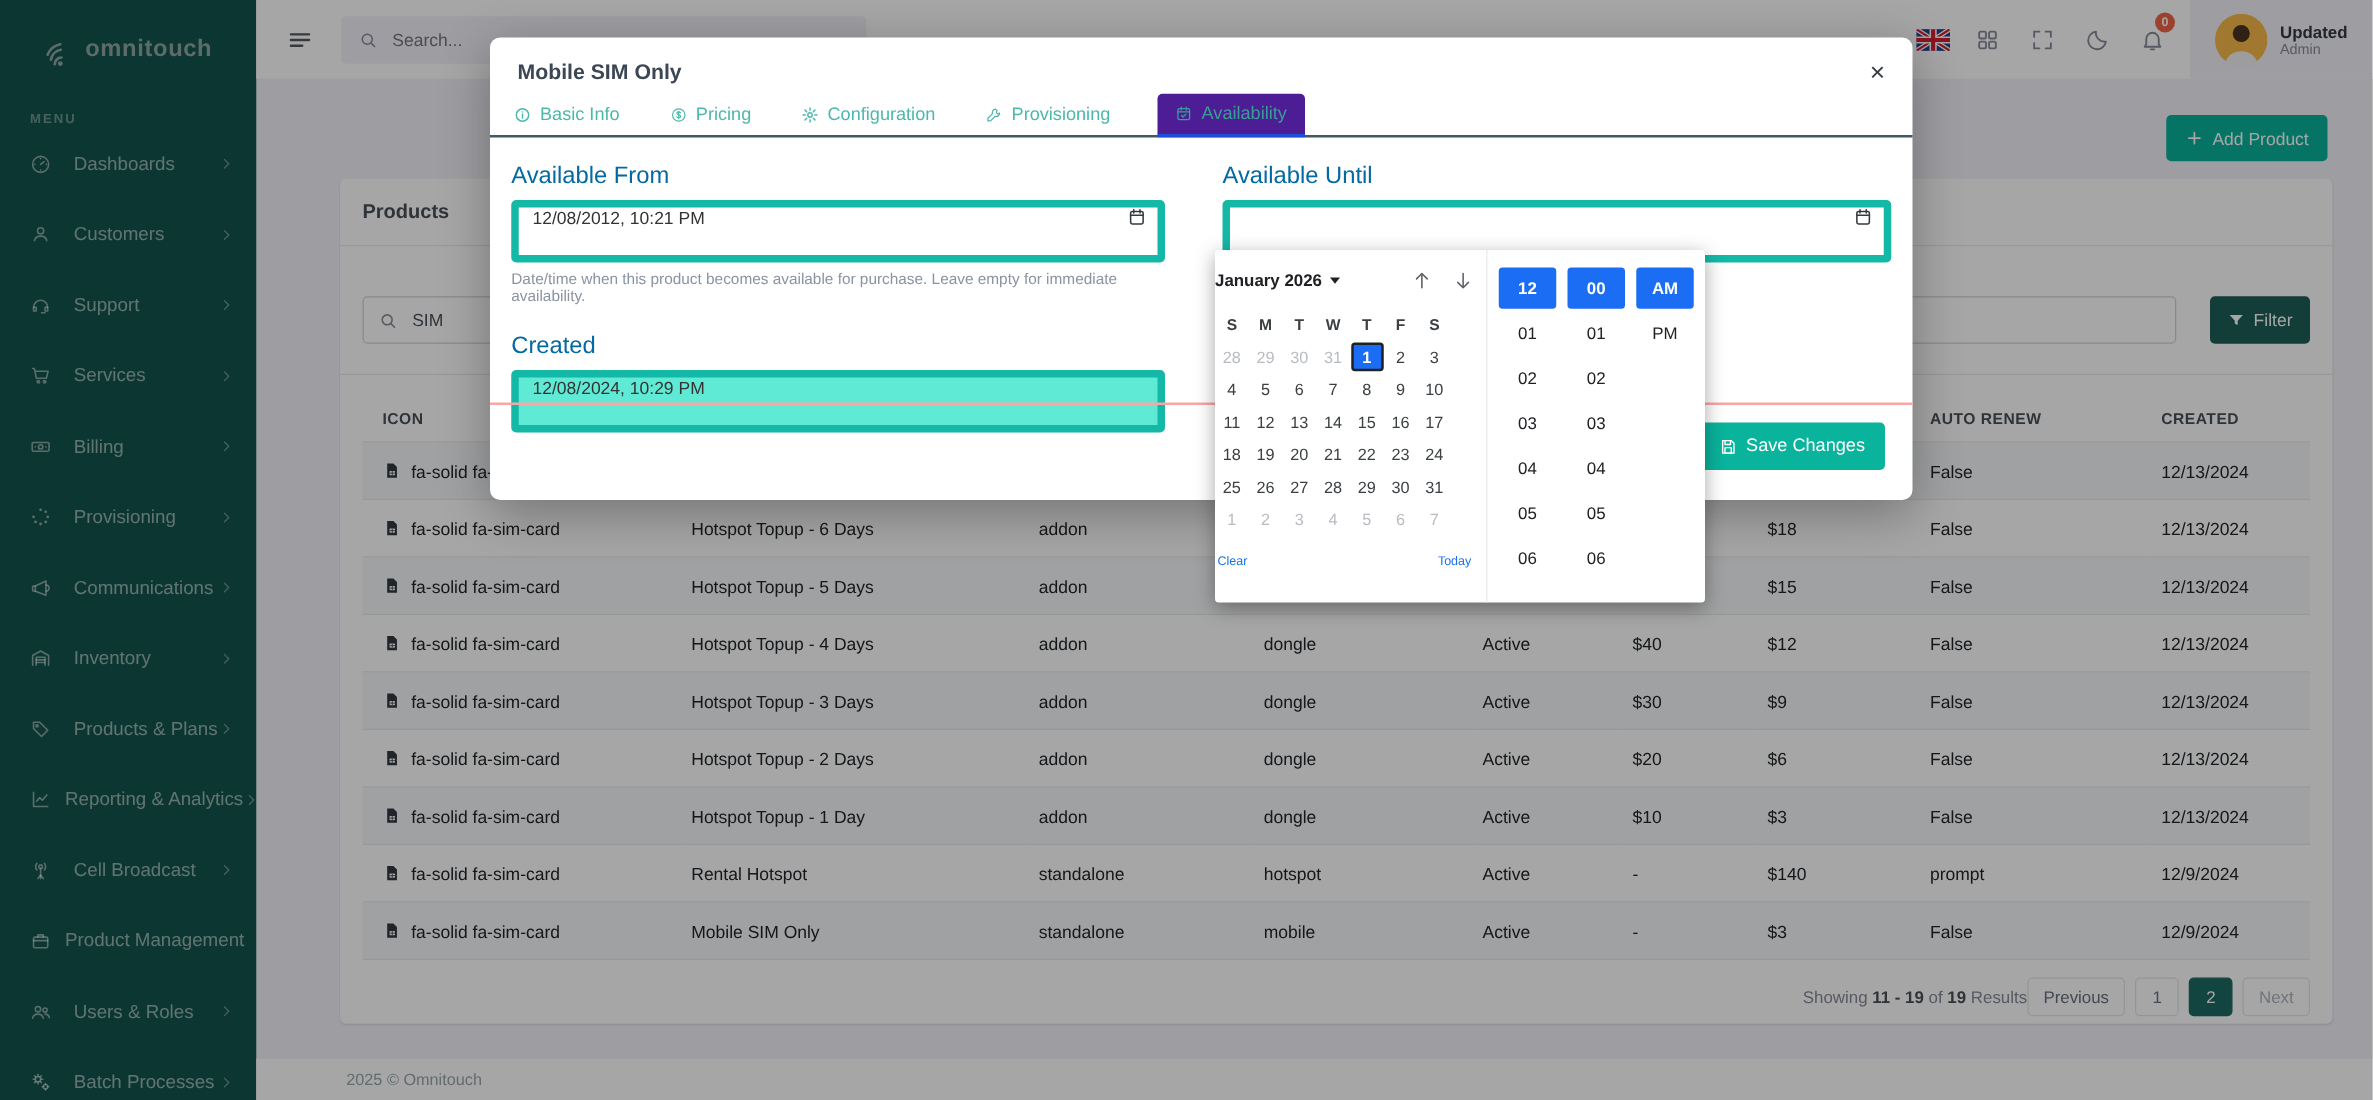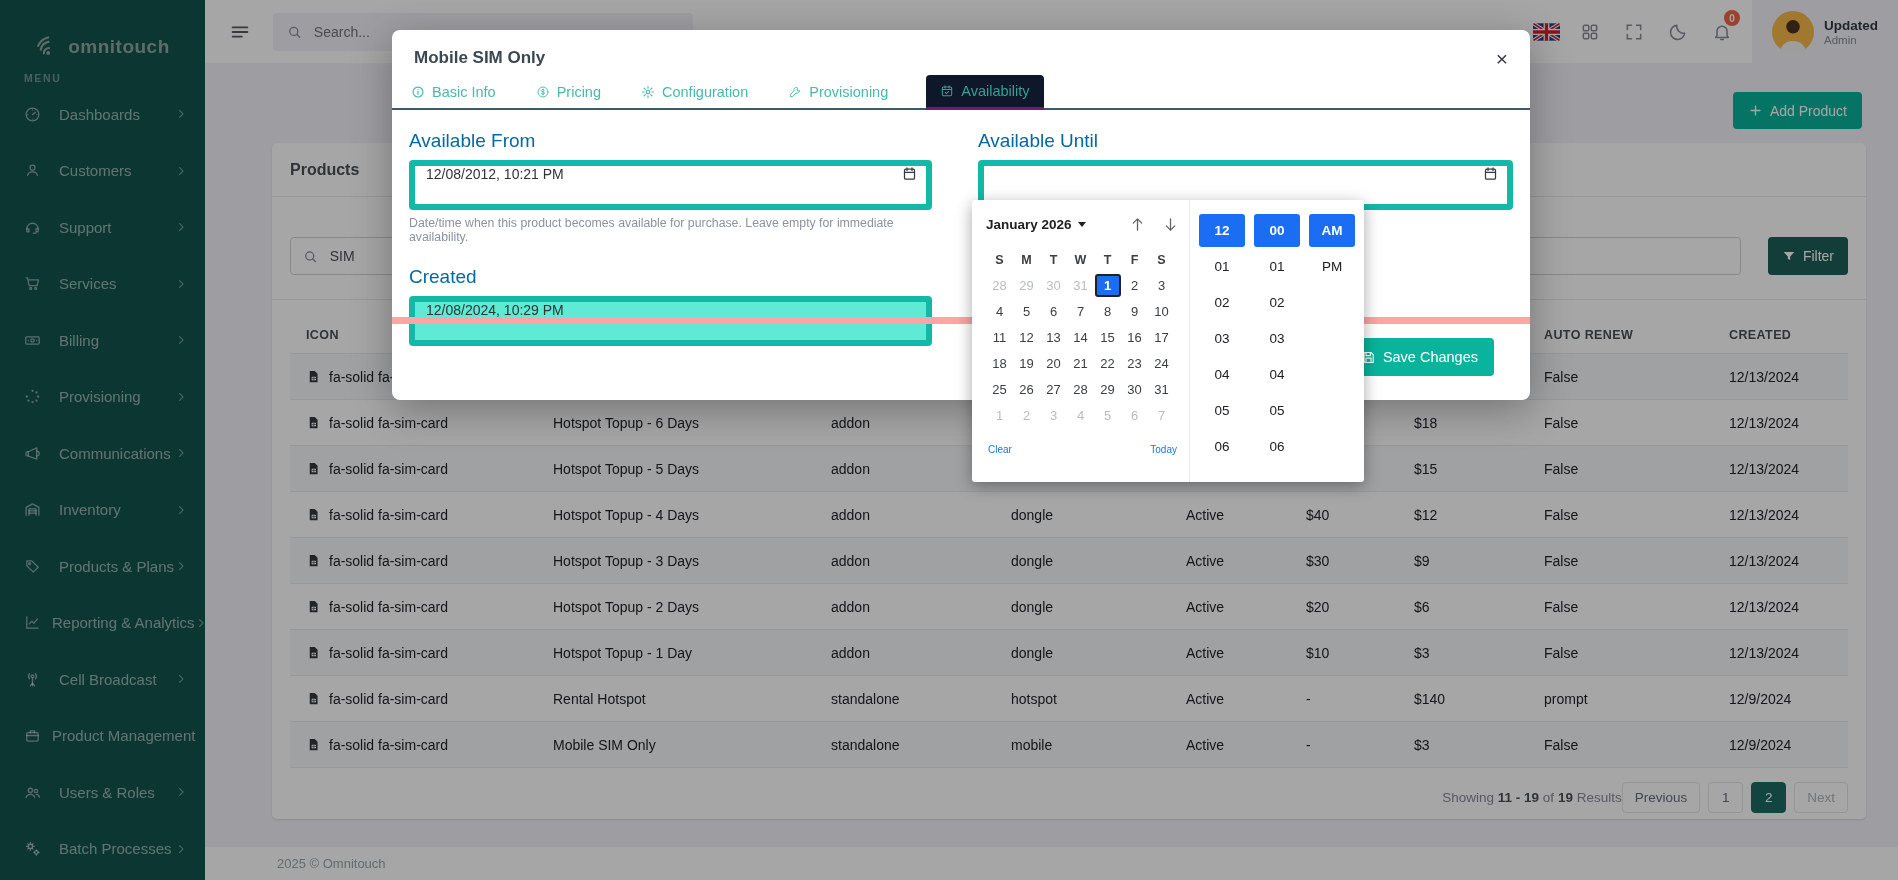--- a/index.html
+++ b/index.html
@@ -1,21 +1,21 @@
 <!DOCTYPE html>
 <html><head>
 <meta charset="utf-8">
 <style>
   html,body{margin:0;padding:0;}
   body{width:1898px;height:880px;position:relative;overflow:hidden;background:#f3f3f9;
        font-family:"Liberation Sans",sans-serif;color:#212529;}
   svg{display:block;}
   
   .sidebar{position:absolute;left:0;top:0;width:205px;height:880px;background:#13544d;z-index:1;}
-  .logo{display:flex;align-items:flex-end;justify-content:center;gap:3px;padding-top:12px;height:46px;}
+  .logo{display:flex;align-items:flex-start;justify-content:center;gap:3px;padding-top:29px;height:46px;}
   .logo svg{width:30px;height:27px;}
   .logo .brand{font-size:19px;color:#8fa7a3;font-weight:bold;letter-spacing:.5px;}
   .menu-label{margin:14px 0 2px 24px;font-size:10.5px;letter-spacing:1.6px;color:rgba(255,255,255,.38);font-weight:bold;}
   .side-item{display:flex;align-items:center;height:56.5px;padding:0 18px 0 24px;cursor:pointer;color:rgba(255,255,255,.55);}
   .side-item .s-ic{width:24px;margin-right:11px;color:rgba(255,255,255,.5);}
   .side-item .s-ic svg{width:17px;height:17px;}
   .side-item .s-lb{font-size:15px;flex:1;white-space:nowrap;}
   .side-item .s-ch svg{width:12px;height:12px;color:rgba(255,255,255,.38);}
   
   .topbar{position:absolute;left:205px;top:0;width:1693px;height:63px;background:#fff;z-index:1;
@@ -68,39 +68,39 @@
   
   .overlay{position:absolute;inset:0;background:rgba(0,0,0,.35);z-index:50;}
   .modal{position:absolute;left:392px;top:30px;width:1138px;height:370px;background:#fff;border-radius:8px;
          box-shadow:0 10px 40px rgba(0,0,0,.3);z-index:60;}
   .m-head{display:flex;justify-content:space-between;align-items:flex-start;padding:18px 22px 0;}
   .m-title{font-size:17px;font-weight:bold;color:#3b4754;}
   .m-close{font-size:21px;color:#343a40;cursor:pointer;line-height:1;}
   .m-tabs{display:flex;gap:36px;padding:0 17px;margin-top:6px;border-bottom:2px solid #3e5a64;align-items:flex-end;}
   .mtab{display:flex;align-items:center;gap:7px;font-size:14.5px;color:#4ab8ab;padding:8px 2px;cursor:pointer;white-space:nowrap;}
   .mtab .t-ic svg{width:14px;height:14px;}
-  .mtab.active{background:#0f172a;color:#35a093;border-radius:4px 4px 0 0;padding:8px 14px;margin-bottom:-2px;border-bottom:3px solid #701a75;}
+  .mtab.active{background:#4c1d95;color:#35a093;border-radius:4px 4px 0 0;padding:8px 14px;margin-bottom:-2px;border-bottom:3px solid #1d4ed8;}
   .m-body{display:flex;gap:46px;padding:20px 17px 0;}
   .m-col-l{width:523px;}
   .m-col-r{flex:1;}
   .f-label{font-size:19px;font-weight:normal;color:#0369a1;margin-bottom:8px;}
   .f-input{position:relative;border:6px solid #14b8a6;border-radius:4px;height:50px;display:flex;align-items:flex-start;box-sizing:border-box;}
   .f-input input{border:none;outline:none;background:transparent;font-size:14px;color:#333;padding:0 34px 0 11px;width:100%;font-family:inherit;}
   .f-input .cal-ic{position:absolute;right:9px;color:#343a40;}
   .f-input .cal-ic svg{width:15px;height:15px;}
   .f-input.readonly{background:#5eead4;}
   .f-help{font-size:12.3px;color:#8a93a2;margin-top:6px;}
   .created-block{margin-top:22px;}
-  .m-foot{position:absolute;left:0;right:0;bottom:0;border-top:7px solid #fca5a5;padding:14px 36px 24px;display:flex;justify-content:flex-end;}
+  .m-foot{position:absolute;left:0;right:0;bottom:0;border-top:2px solid #fca5a5;padding:14px 22px 24px;display:flex;justify-content:flex-end;}
   .save-btn{height:38px;background:#0ab39c;color:#fff;font-size:14.5px;padding:0 16px;}
   .save-btn svg{width:15px;height:15px;}
   
   .dtpopup{position:absolute;left:972px;top:200px;width:392px;height:282px;background:#fff;border-radius:3px;
            box-shadow:0 4px 16px rgba(0,0,0,.35);z-index:70;display:flex;box-sizing:border-box;}
-  .cal{width:217px;padding:12px 10px 10px 14px;box-sizing:border-box;}
+  .cal{width:217px;padding:12px 10px 10px 0;box-sizing:border-box;}
   .cal-head{display:flex;align-items:center;height:24px;}
   .cal-month{font-size:13.5px;font-weight:bold;color:#202124;display:flex;align-items:center;gap:6px;cursor:pointer;}
   .caret{width:0;height:0;border-left:4px solid transparent;border-right:4px solid transparent;border-top:5px solid #202124;}
   .cal-nav{margin-left:auto;display:flex;gap:16px;color:#5f6368;}
   .cal-nav svg{width:17px;height:17px;cursor:pointer;}
   .cal-dow,.cal-week{display:grid;grid-template-columns:repeat(7,27px);justify-items:center;align-items:center;}
   .cal-dow{margin-top:12px;height:24px;font-size:12.5px;font-weight:bold;color:#3c4043;}
   .cal-week{height:26px;font-size:13px;color:#3c4043;}
   .day{width:26px;height:23px;display:flex;align-items:center;justify-content:center;cursor:pointer;border-radius:3px;}
   .day.muted{color:#b8bcc0;}

